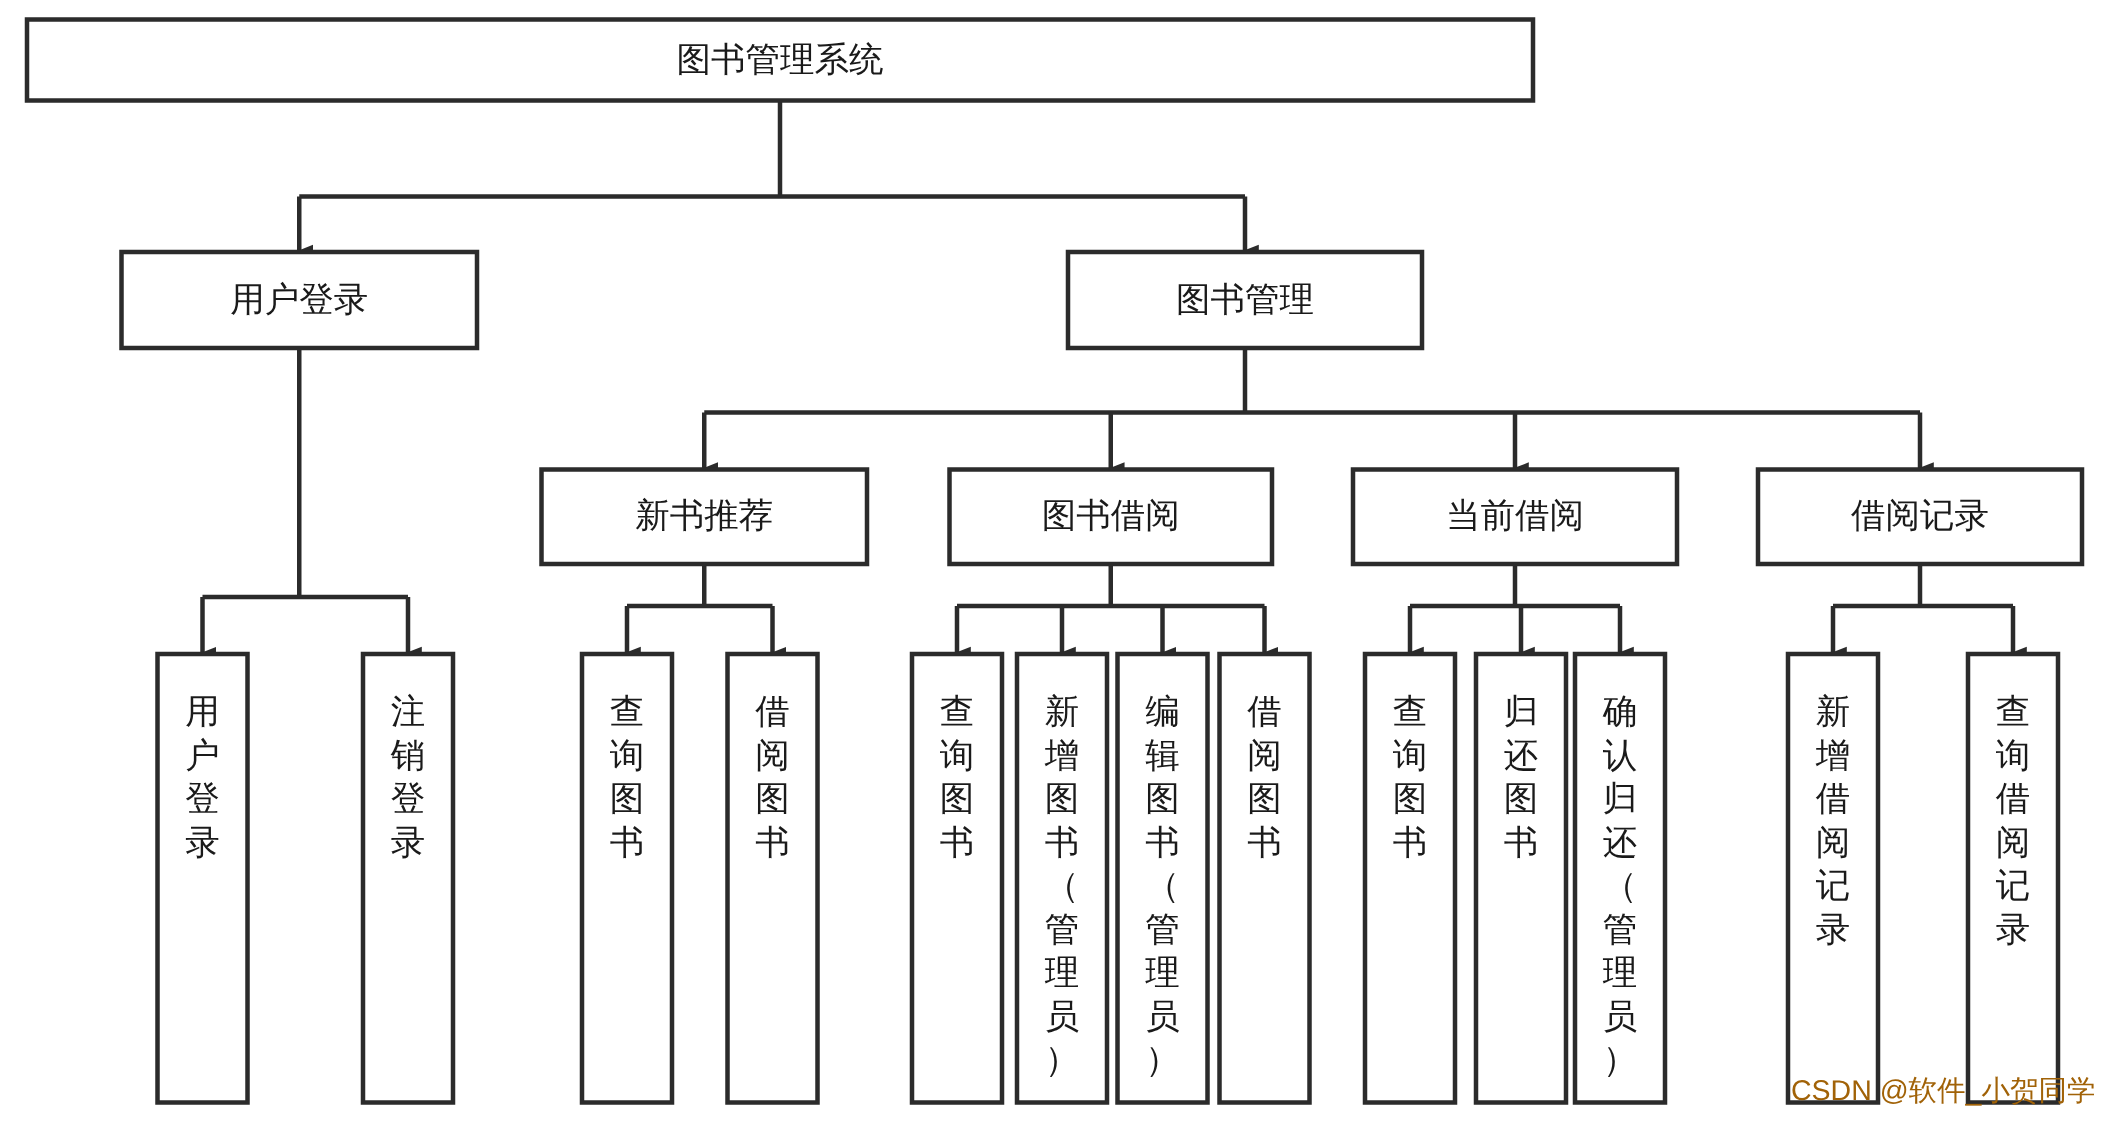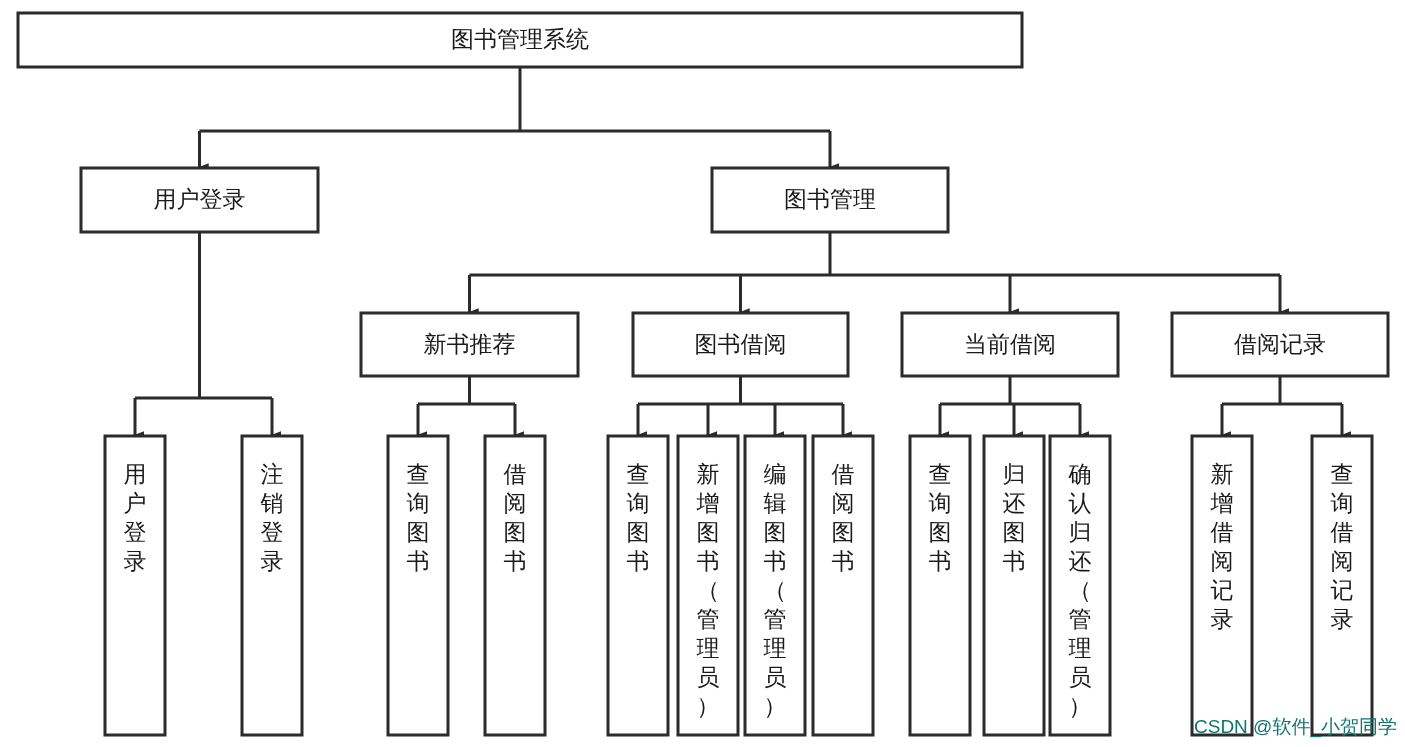--- a/index.html
+++ b/index.html
@@ -15,21 +15,21 @@
     fill:#1a1a1a;font-size:23px;text-anchor:middle;dominant-baseline:middle;
   }
   .leaf-label{
     font-family:"Liberation Sans","DejaVu Sans",sans-serif;
     fill:#1a1a1a;font-size:23px;
   }
   .edge{stroke:#2b2b2b;stroke-width:3;fill:none;}
   .watermark{
     position:absolute;
     font-family:"Liberation Sans","DejaVu Sans",sans-serif;
-    font-size:19px;color:#0f766e;white-space:nowrap;
+    font-size:19px;color:#a16207;white-space:nowrap;
     left:1194px;top:714px;
   }
 </style>
 </head>
 <body>
 
 <svg id="diagram" viewBox="0 0 1405 747">
   <defs>
     <marker id="arrowhead" markerWidth="9" markerHeight="10" refX="4.2" refY="9.2" orient="auto" markerUnits="userSpaceOnUse">
       <path d="M0.4,0 L8.2,0 L4.3,10 Z" fill="#2b2b2b"></path>

